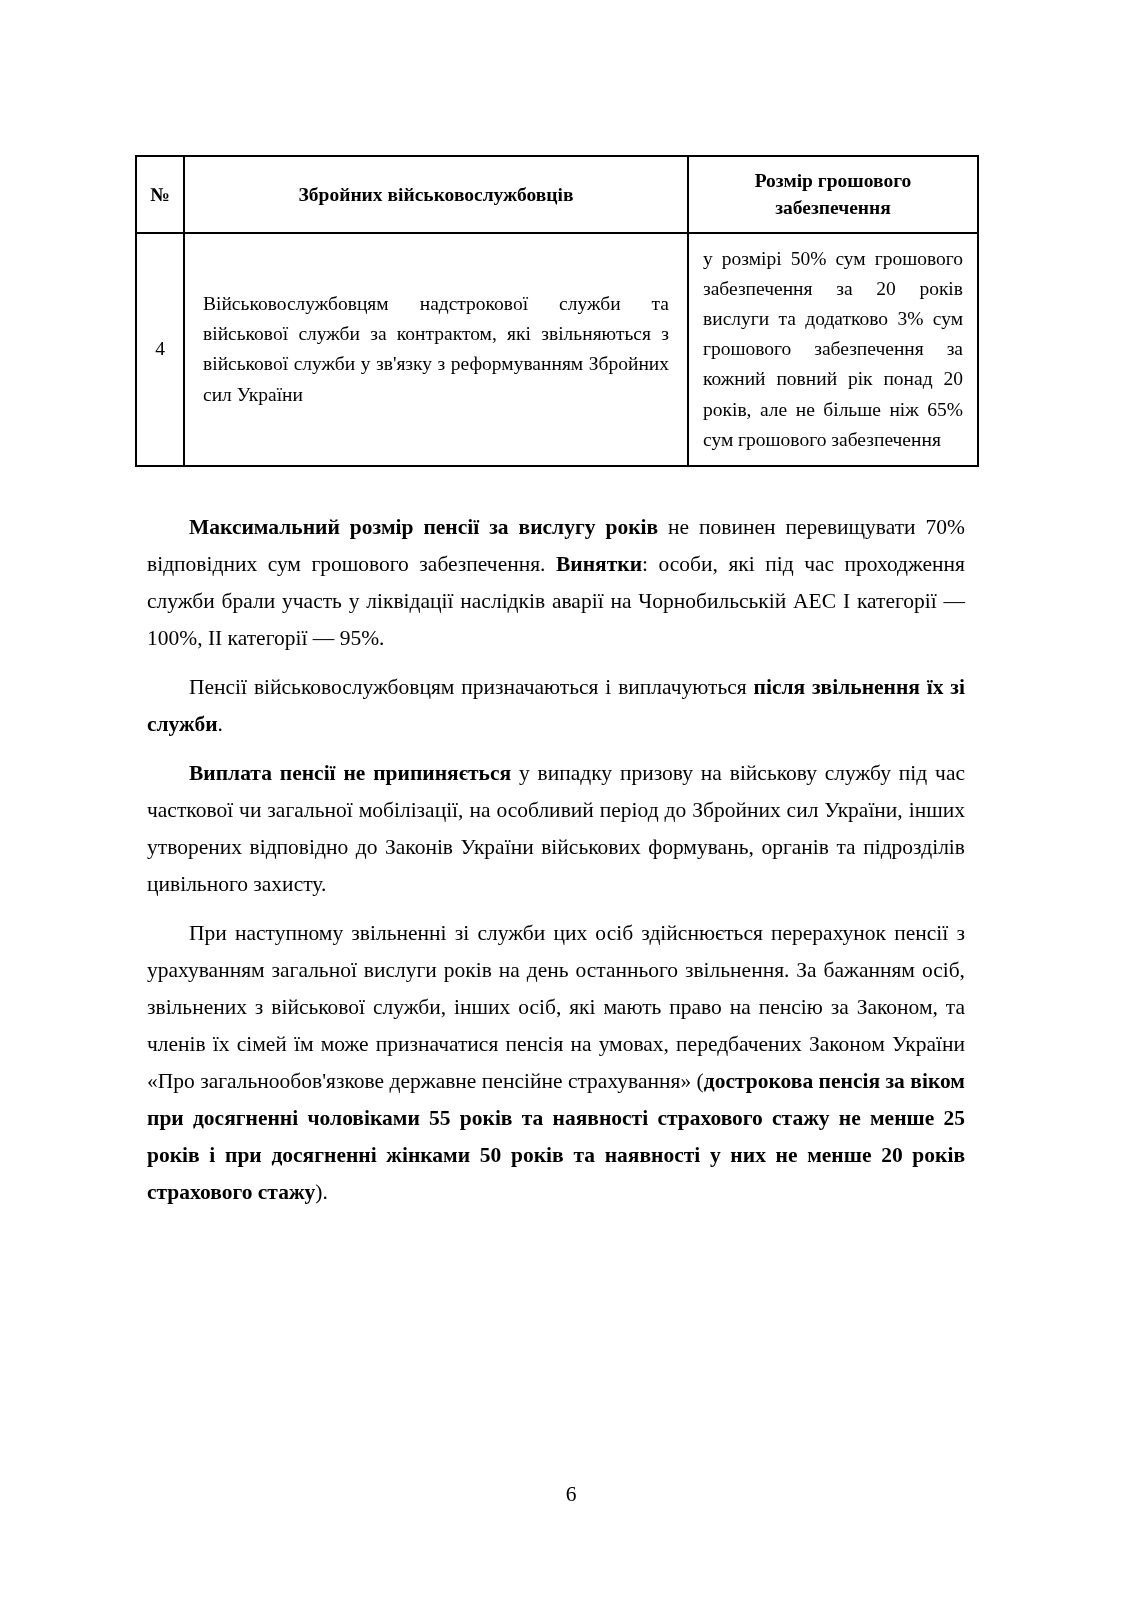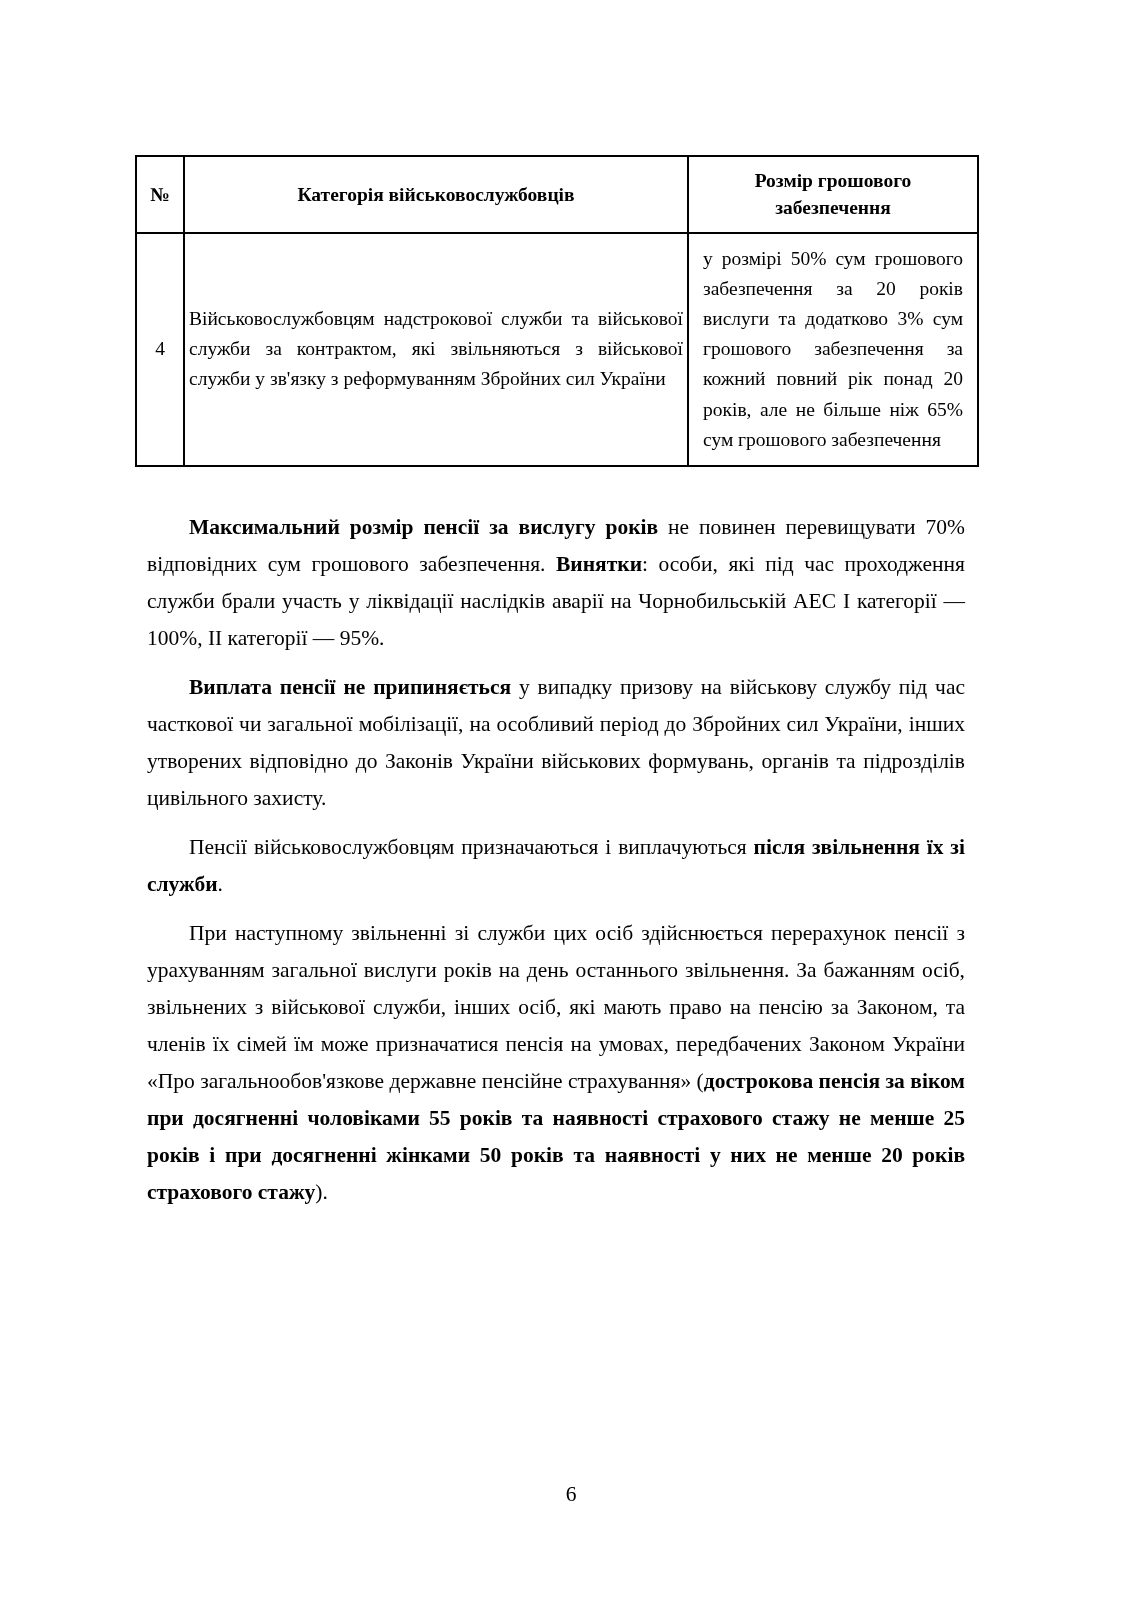--- a/index.html
+++ b/index.html
@@ -39,21 +39,21 @@
   td.num {
     text-align: center;
     vertical-align: middle;
     font-size: 19.5px;
   }
   td.cat {
     font-size: 19.5px;
     line-height: 1.55;
     text-align: justify;
     vertical-align: middle;
-    padding: 12px 4px;
+    padding: 12px 18px;
   }
   td.amt {
     font-size: 19.5px;
     line-height: 1.55;
     text-align: justify;
     vertical-align: top;
     padding: 10px 14px;
     font-family: Liberation Serif, serif;
   }
   .body-text { margin-top: 42px; }
@@ -81,35 +81,35 @@
 
   <table class="info">
     <colgroup>
       <col class="col-num">
       <col class="col-cat">
       <col class="col-amt">
     </colgroup>
     <thead>
       <tr>
         <th>№</th>
-        <th>Категорія військовослужбовців</th>
+        <th>Збройних військовослужбовців</th>
         <th>Розмір грошового забезпечення</th>
       </tr>
     </thead>
     <tbody>
       <tr>
         <td class="num">4</td>
         <td class="cat">Військовослужбовцям надстрокової служби та військової служби за контрактом, які звільняються з військової служби у зв'язку з реформуванням Збройних сил України</td>
         <td class="amt">у розмірі 50% сум грошового забезпечення за 20 років вислуги та додатково 3% сум грошового забезпечення за кожний повний рік понад 20 років, але не більше ніж 65% сум грошового забезпечення</td>
       </tr>
     </tbody>
   </table>
 
   <div class="body-text">
     <p><b>Максимальний розмір пенсії за вислугу років</b><span> не повинен перевищувати 70% відповідних сум грошового забезпечення. </span><b>Винятки</b><span>: особи, які під час проходження служби брали участь у ліквідації наслідків аварії на Чорнобильській АЕС I категорії — 100%, II категорії — 95%.</span></p>
+    <p><span>Пенсії військовослужбовцям призначаються і виплачуються </span><b>після звільнення їх зі служби</b><span>.</span></p>
     <p><b>Виплата пенсії не припиняється</b><span> у випадку призову на військову службу під час часткової чи загальної мобілізації, на особливий період до Збройних сил України, інших утворених відповідно до Законів України військових формувань, органів та підрозділів цивільного захисту.</span></p>
-    <p><span>Пенсії військовослужбовцям призначаються і виплачуються </span><b>після звільнення їх зі служби</b><span>.</span></p>
     <p><span>При наступному звільненні зі служби цих осіб здійснюється перерахунок пенсії з урахуванням загальної вислуги років на день останнього звільнення. За бажанням осіб, звільнених з військової служби, інших осіб, які мають право на пенсію за Законом, та членів їх сімей їм може призначатися пенсія на умовах, передбачених Законом України «Про загальнообов'язкове державне пенсійне страхування» (</span><b>дострокова пенсія за віком при досягненні чоловіками 55 років та наявності страхового стажу не менше 25 років і при досягненні жінками 50 років та наявності у них не менше 20 років страхового стажу</b><span>).</span></p>
   </div>
 
   <div class="page-number">6</div>
 
 </div>
 
 </body></html>

